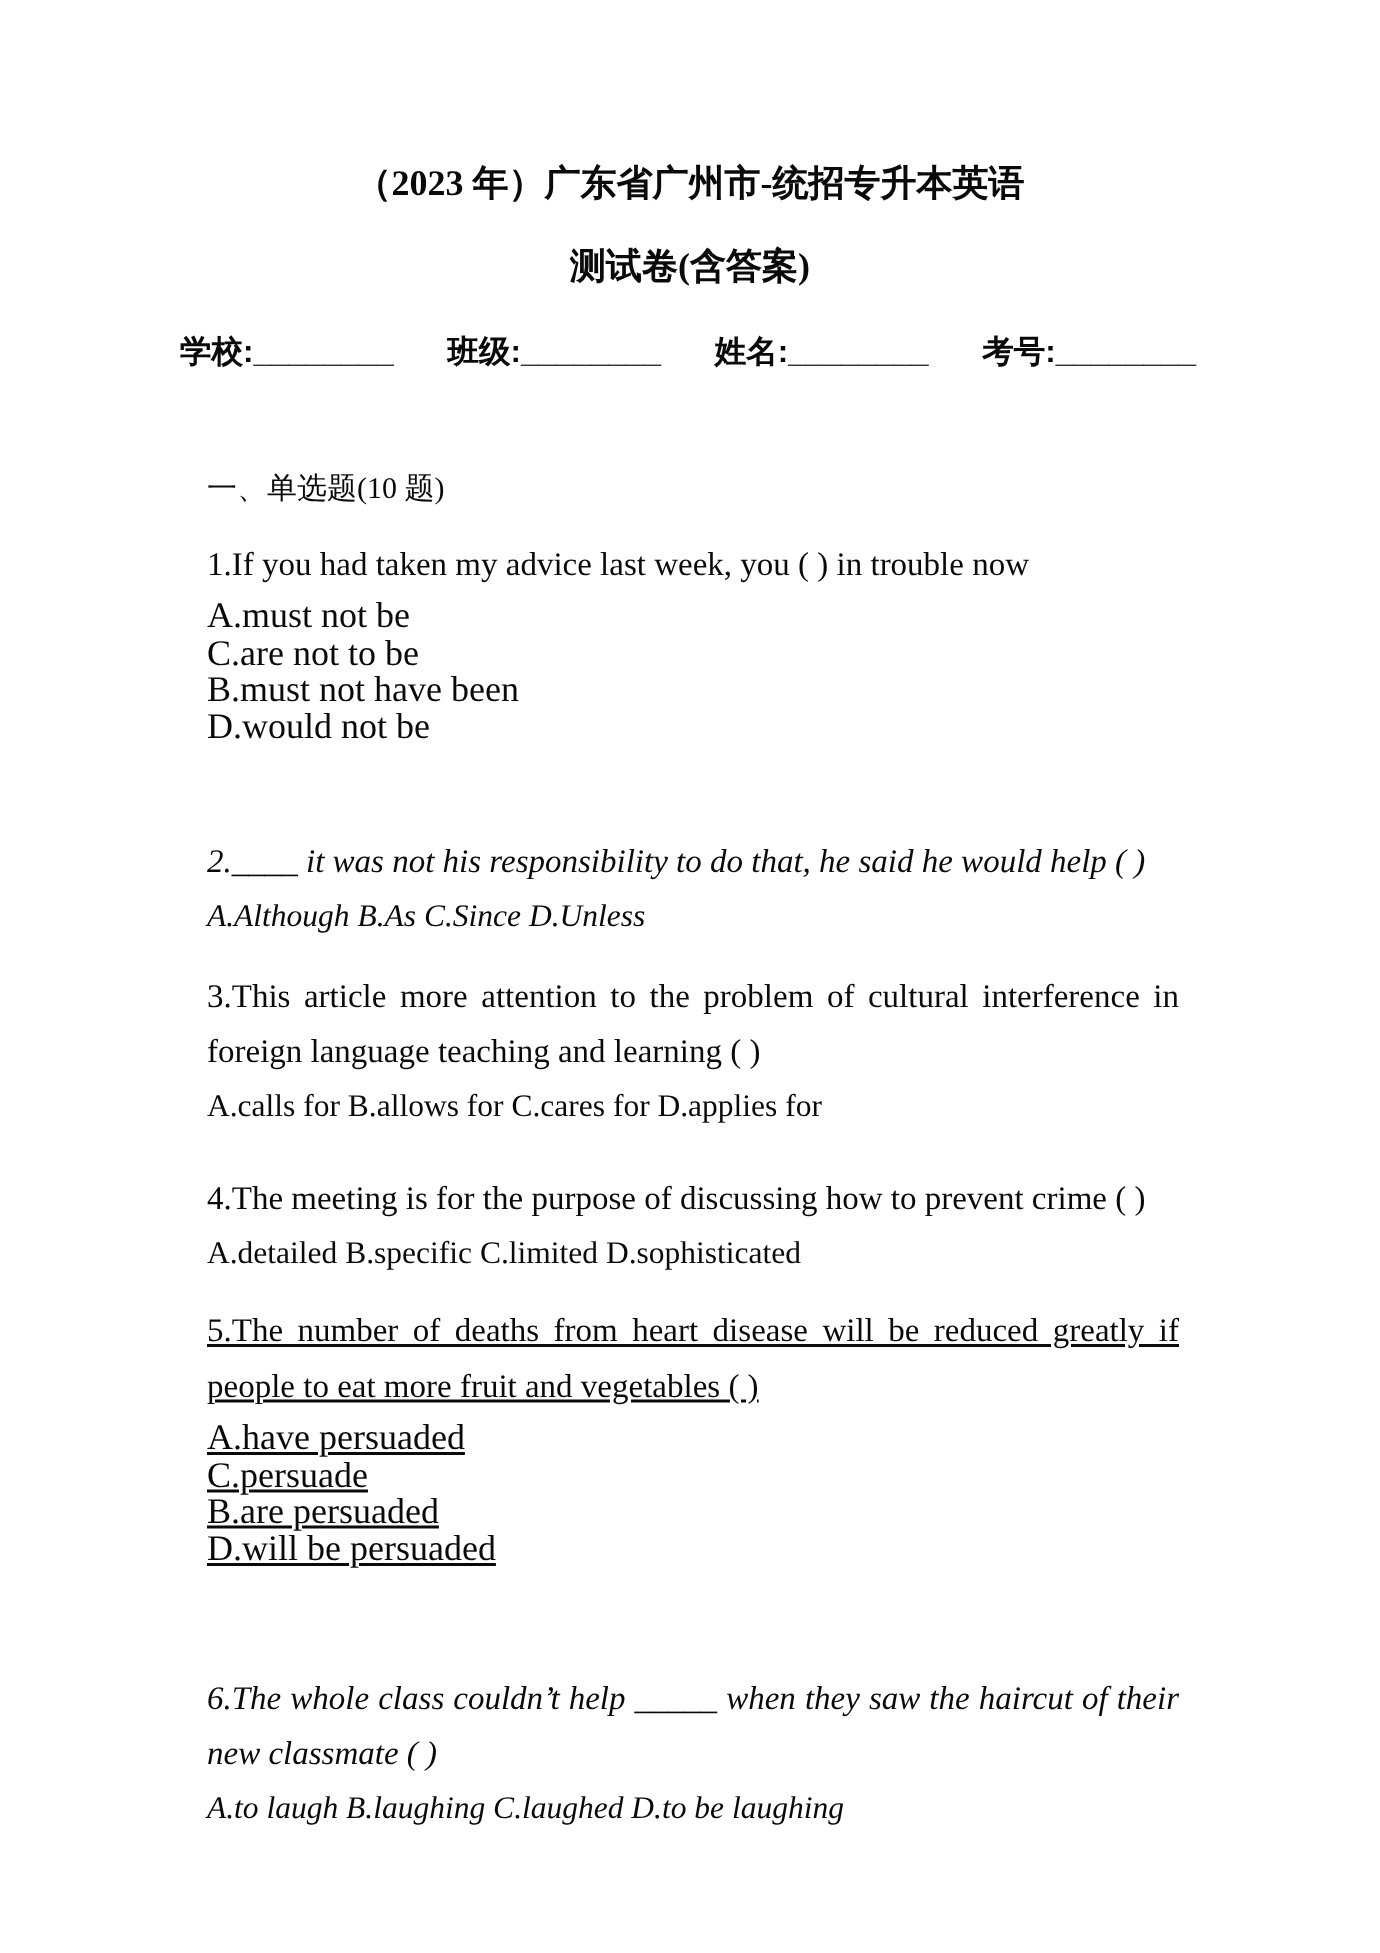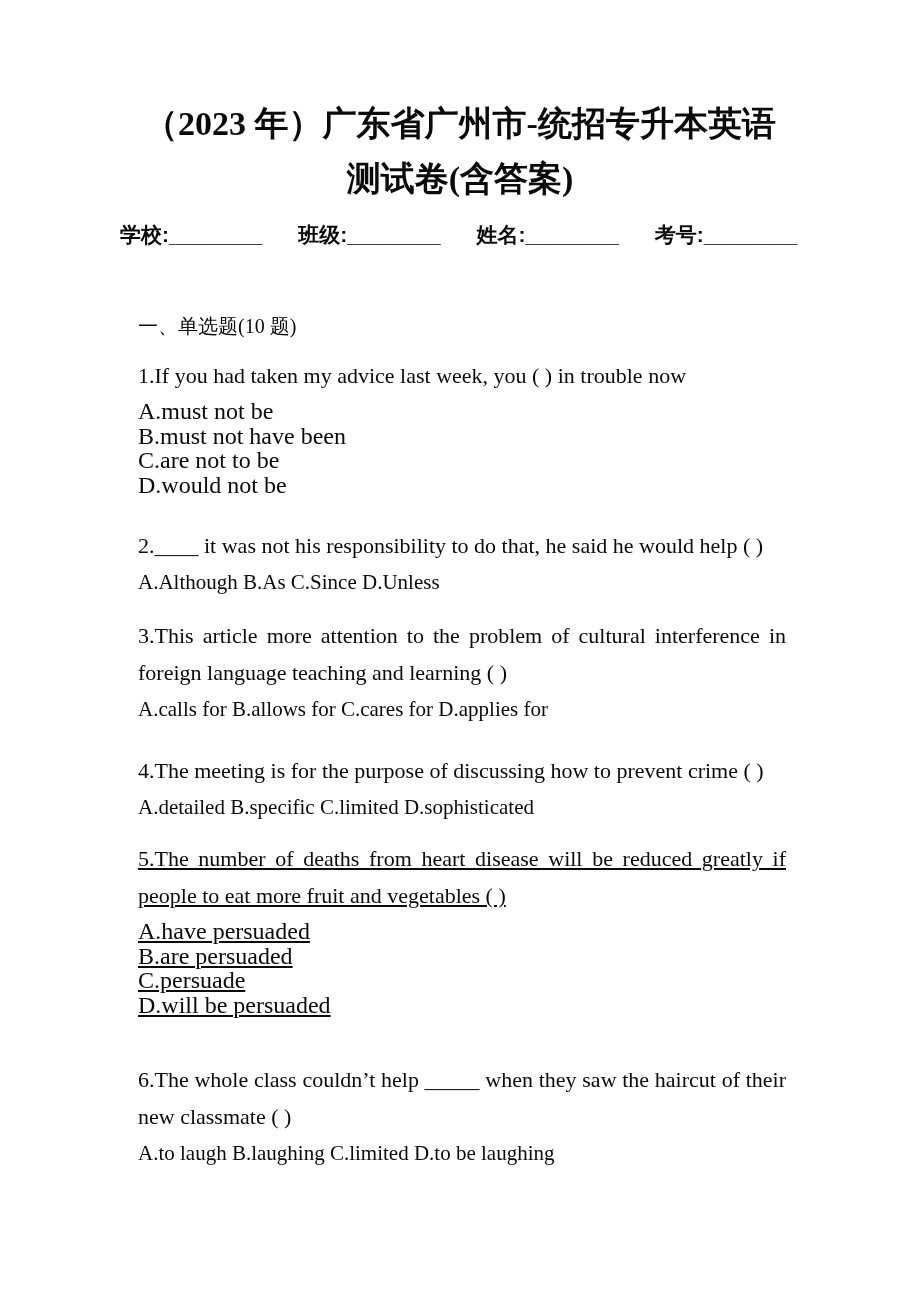--- a/index.html
+++ b/index.html
@@ -11,21 +11,21 @@
     margin: 0 auto;
     background: #ffffff;
     color: #0a0a0a;
     font-family: "Liberation Serif", "DejaVu Serif", serif;
     overflow: hidden;
   }
   .doc-title {
     margin: 0;
     padding-top: 96px;
     text-align: center;
-    font-size: 34px;
+    font-size: 24px;
     font-weight: 700;
     line-height: 55px;
     font-family: "Liberation Serif", "DejaVu Serif", serif;
   }
   .info-line {
     margin: 14px 0 0 120px;
     font-family: "Liberation Sans", "DejaVu Sans", sans-serif;
     font-weight: 700;
     font-size: 21px;
     line-height: 30px;
@@ -57,25 +57,25 @@
     line-height: 37px;
   }
   .options-stacked {
     margin-top: 5px;
     font-size: 24px;
     line-height: 24.5px;
   }
   .options-stacked .option { margin: 0; }
   
   #q1 { margin-top: 17px; }
-  #q2 { margin-top: 30px; }
+  #q2 { margin-top: 58px; font-style: italic; }
   #q3 { margin-top: 16px; }
   #q4 { margin-top: 24px; }
   #q5 { margin-top: 14px; text-decoration: underline; }
-  #q6 { margin-top: 44px; }
+  #q6 { margin-top: 68px; font-style: italic; }
 </style>
 </head>
 <body>
 
 <div class="page">
 
   <h1 class="doc-title">
     <span>（2023 年）广东省广州市-统招专升本英语</span><br>
     <span>测试卷(含答案)</span>
   </h1>
@@ -88,22 +88,22 @@
   </div>
 
   <div class="content">
 
     <div class="section-heading">一、单选题(10 题)</div>
 
     <div class="question" id="q1">
       <p class="q-text">1.If you had taken my advice last week, you (  ) in trouble now</p>
       <div class="options-stacked">
         <p class="option">A.must not be</p>
+        <p class="option">C.are not to be</p>
         <p class="option">B.must not have been</p>
-        <p class="option">C.are not to be</p>
         <p class="option">D.would not be</p>
       </div>
     </div>
 
     <div class="question" id="q2">
       <p class="q-text">2.____ it was not his responsibility to do that, he said he would help (  )</p>
       <p class="q-options-line">A.Although B.As C.Since D.Unless</p>
     </div>
 
     <div class="question" id="q3">
@@ -113,25 +113,25 @@
 
     <div class="question" id="q4">
       <p class="q-text">4.The meeting is for the purpose of discussing how to prevent crime (  )</p>
       <p class="q-options-line">A.detailed B.specific C.limited D.sophisticated</p>
     </div>
 
     <div class="question" id="q5">
       <p class="q-text">5.The number of deaths from heart disease will be reduced greatly if people to eat more fruit and vegetables (  )</p>
       <div class="options-stacked">
         <p class="option">A.have persuaded</p>
+        <p class="option">C.persuade</p>
         <p class="option">B.are persuaded</p>
-        <p class="option">C.persuade</p>
         <p class="option">D.will be persuaded</p>
       </div>
     </div>
 
     <div class="question" id="q6">
       <p class="q-text">6.The whole class couldn’t help _____ when they saw the haircut of their new classmate (  )</p>
-      <p class="q-options-line">A.to laugh B.laughing C.limited D.to be laughing</p>
+      <p class="q-options-line">A.to laugh B.laughing C.laughed D.to be laughing</p>
     </div>
 
   </div>
 </div>
 
 </body></html>

